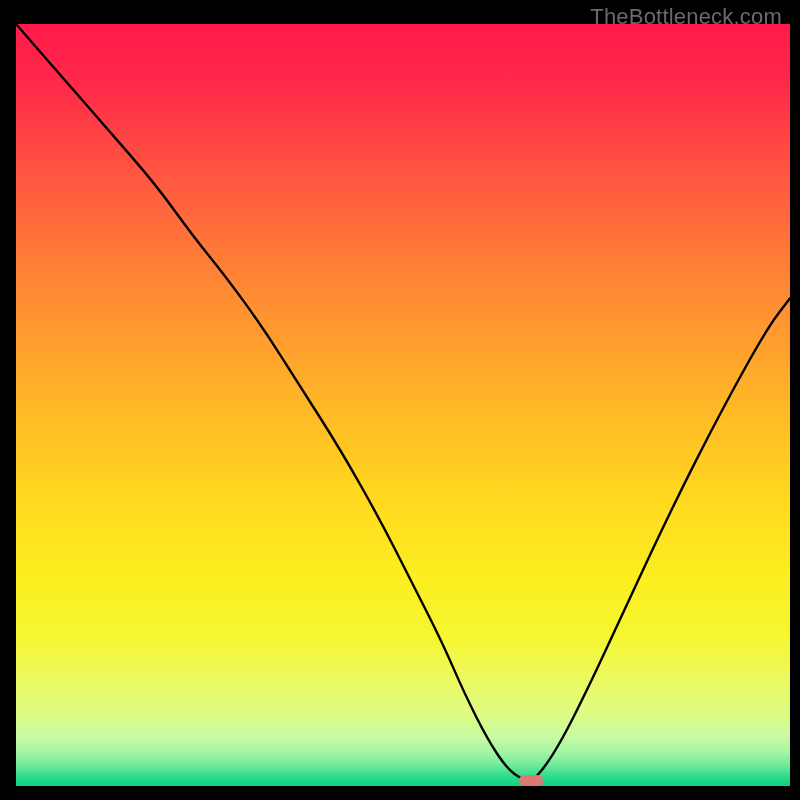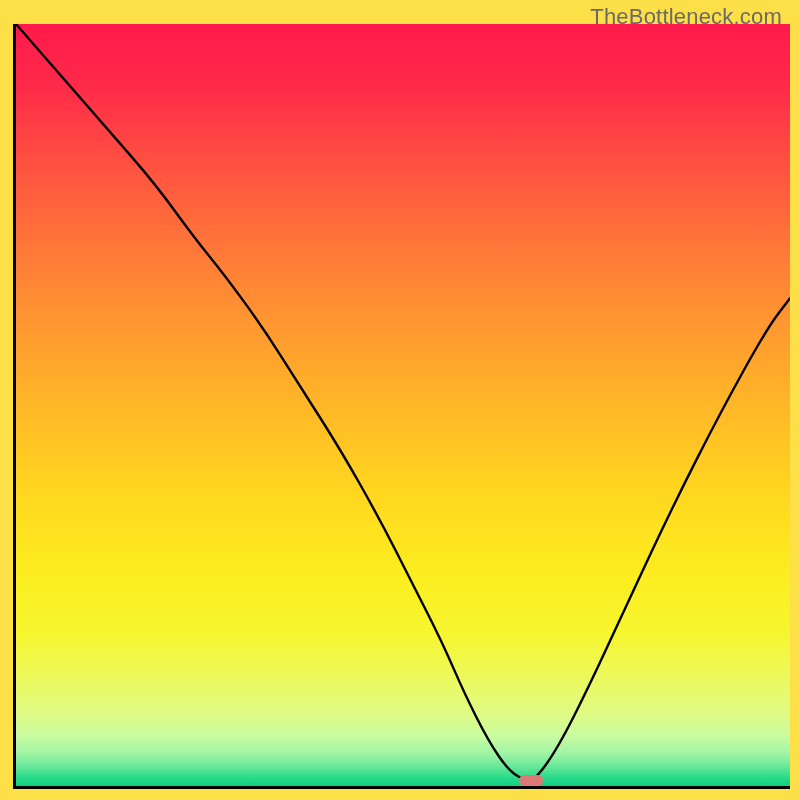--- a/index.html
+++ b/index.html
@@ -7,21 +7,21 @@
     padding: 0;
     width: 800px;
     height: 800px;
     background: #ffffff;
     font-family: Arial, sans-serif;
   }
   .container {
     position: relative;
     width: 800px;
     height: 800px;
-    background: #fde047;
+    background: #000000;
   }
   .watermark {
     position: absolute;
     top: 4px;
     right: 18px;
     font-size: 22px;
     color: #6a6a6a;
     font-weight: 500;
     letter-spacing: 0.2px;
     z-index: 10;

